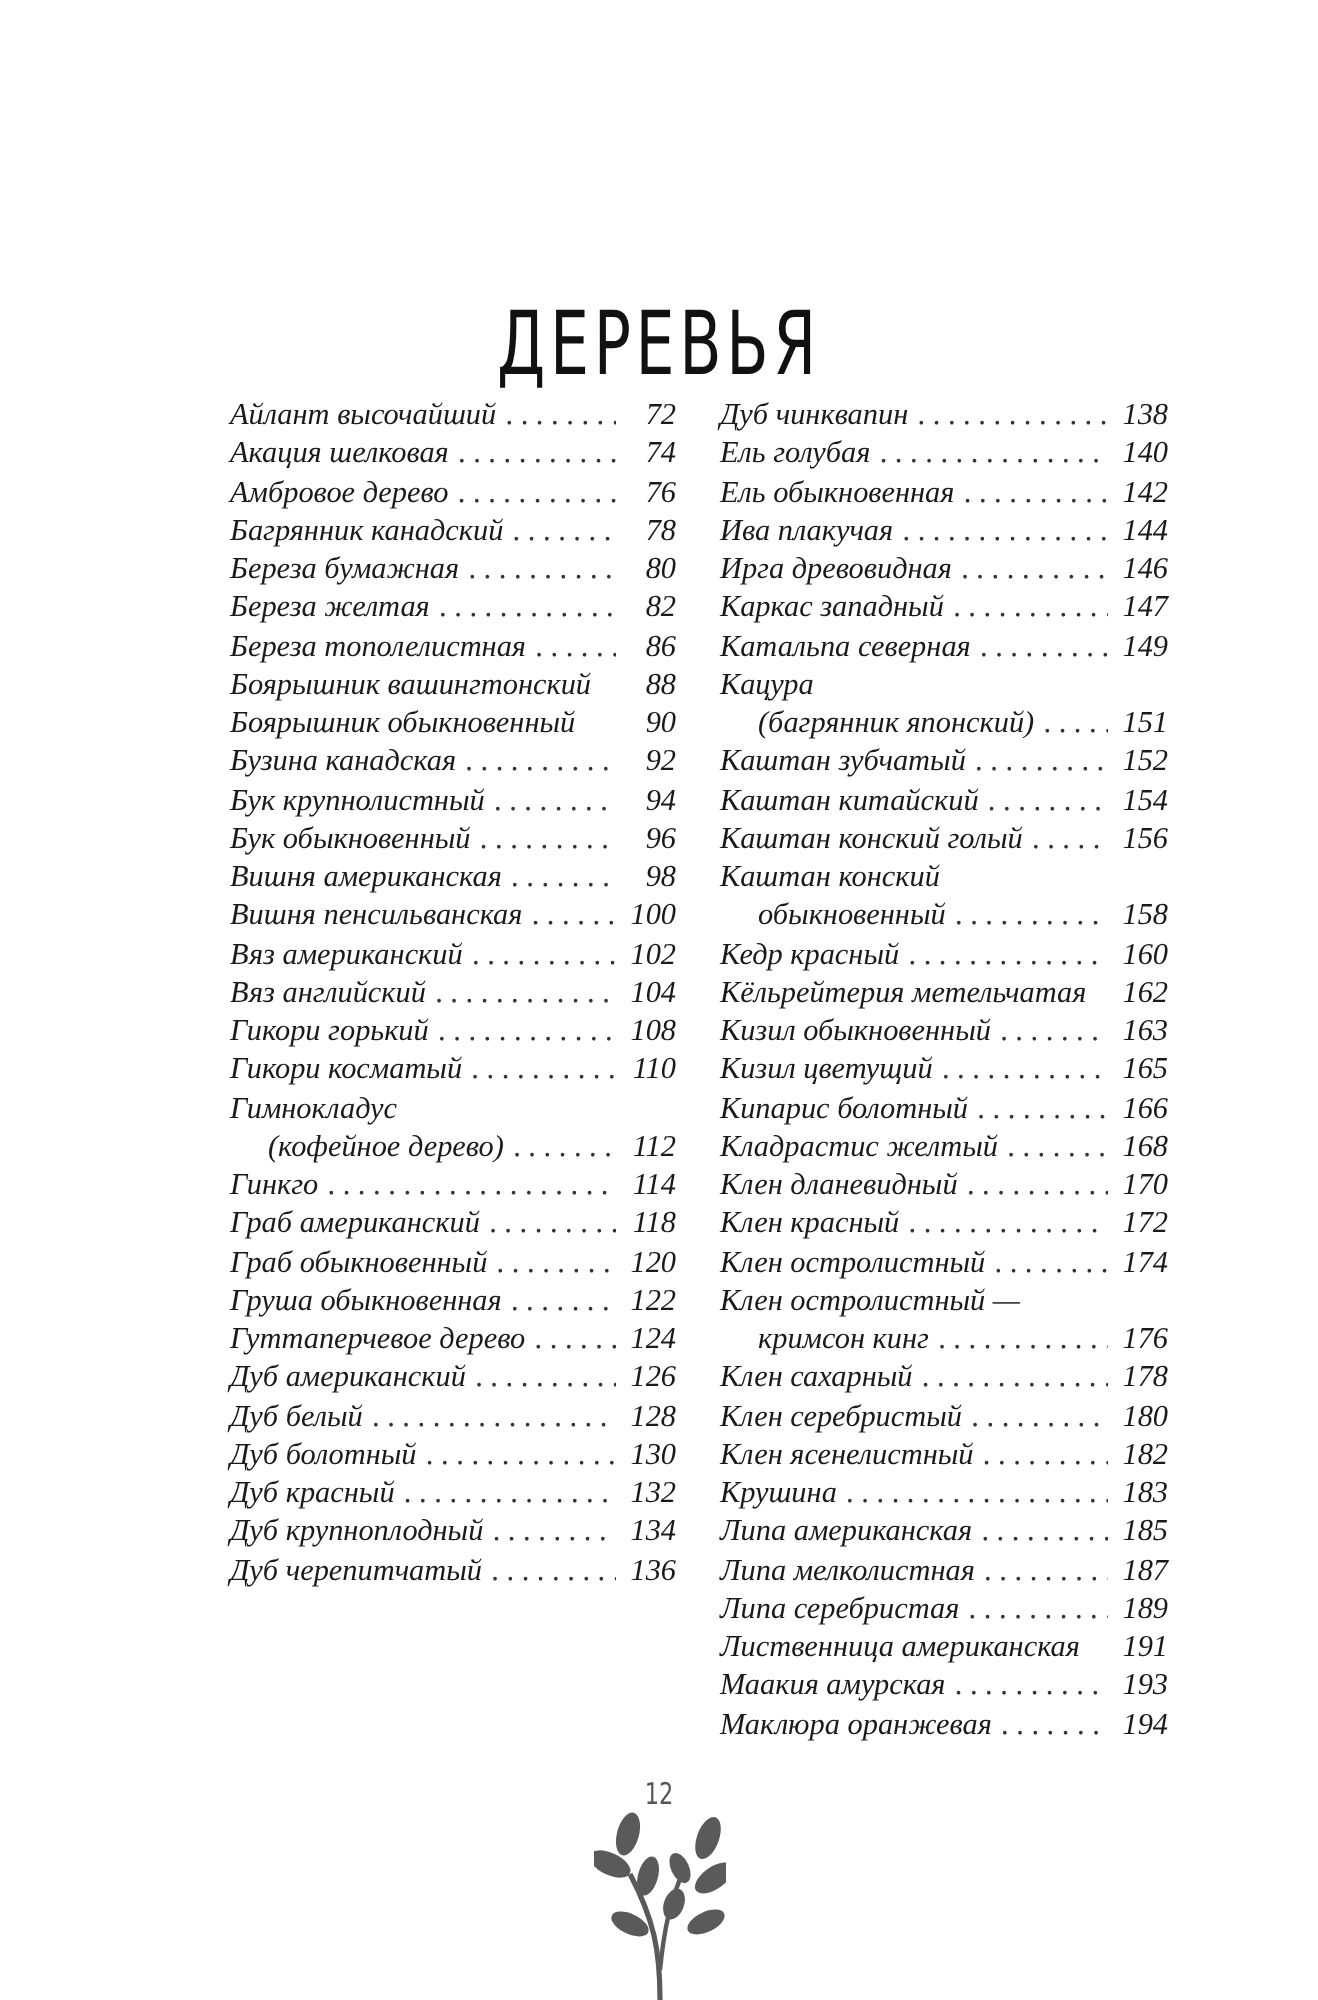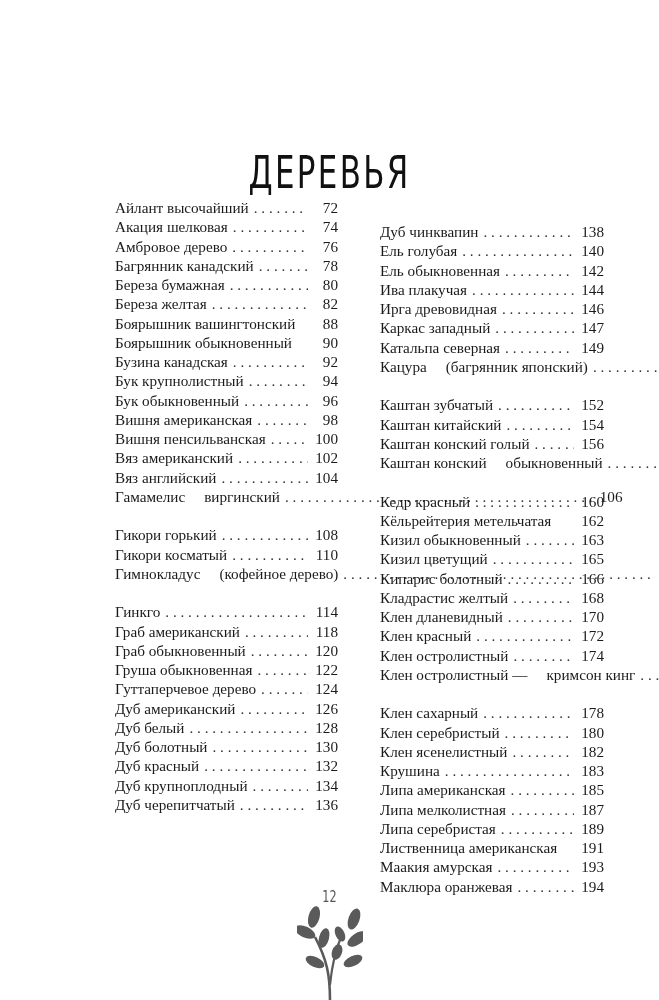--- a/index.html
+++ b/index.html
@@ -1,22 +1,22 @@
 <!DOCTYPE html>
 <html><head>
 <meta charset="utf-8">
 <style>
   html, body { margin:0; padding:0; background:#ffffff; }
   body { width:659px; height:1000px; position:relative; overflow:hidden; font-family:"Liberation Serif", "DejaVu Serif", serif; color:#1a1a1a; }
   .title { position:absolute; left:0; width:659px; top:118px; text-align:center; font-family:"DejaVu Sans Condensed","DejaVu Sans", sans-serif; font-size:44px; letter-spacing:3px; font-weight:normal; transform:scaleX(0.78); transform-origin:center; color:#111; }
-  .col { position:absolute; top:198px; }
+  .col { position:absolute; top:198px;font-style:italic; }
   .col.left { left:115px; width:223px; }
-  .col.right { left:380px; width:224px;margin-top:24px; }
+  .col.right { left:360px; width:224px; }
   .entry { display:flex; align-items:flex-end; font-size:15.2px; line-height:19.25px; height:19.25px; white-space:nowrap; }
-  .entry.multi { height:38.5px; flex-direction:row; align-items:stretch; }
+  .entry.multi { height:38.5px; flex-direction:column; align-items:stretch; }
   .entry .line2 { display:flex; height:19.25px; padding-left:19px; }
   .name { flex:0 0 auto; }
   .dots { flex:1 1 auto; overflow:hidden; margin:0 6px 0 5px; color:#333; letter-spacing:3px; }
   .dots::before { content:". . . . . . . . . . . . . . . . . . . . . . . . . . . . . . . . . . . . . . . . ."; letter-spacing:0; }
   .dots.none::before { content:""; }
   .page { flex:0 0 auto; min-width:24px; text-align:right; }
   .pagenum { position:absolute; left:0; width:659px; top:888px; text-align:center; font-family:"DejaVu Sans", sans-serif; font-size:15px; color:#555; transform:scaleX(0.75); }
   .tree { position:absolute; left:297px; top:905px; }
 </style>
 </head>
@@ -49,20 +49,25 @@
       <span class="name">Береза бумажная</span>
       <span class="dots"></span>
       <span class="page">80</span>
     </div>
     <div class="entry">
       <span class="name">Береза желтая</span>
       <span class="dots"></span>
       <span class="page">82</span>
     </div>
     <div class="entry">
+      <span class="name">Береза тополелистная</span>
+      <span class="dots"></span>
+      <span class="page">86</span>
+    </div>
+    <div class="entry">
       <span class="name">Боярышник вашингтонский</span>
       <span class="dots none"></span>
       <span class="page">88</span>
     </div>
     <div class="entry">
       <span class="name">Боярышник обыкновенный</span>
       <span class="dots none"></span>
       <span class="page">90</span>
     </div>
     <div class="entry">
@@ -92,28 +97,20 @@
     </div>
     <div class="entry">
       <span class="name">Вяз американский</span>
       <span class="dots"></span>
       <span class="page">102</span>
     </div>
     <div class="entry">
       <span class="name">Вяз английский</span>
       <span class="dots"></span>
       <span class="page">104</span>
-    </div>
-    <div class="entry multi">
-      <div style="height:19.25px"><span class="name">Гамамелис</span></div>
-      <div class="line2">
-        <span class="name">виргинский</span>
-        <span class="dots"></span>
-        <span class="page">106</span>
-      </div>
     </div>
     <div class="entry">
       <span class="name">Гикори горький</span>
       <span class="dots"></span>
       <span class="page">108</span>
     </div>
     <div class="entry">
       <span class="name">Гикори косматый</span>
       <span class="dots"></span>
       <span class="page">110</span>

